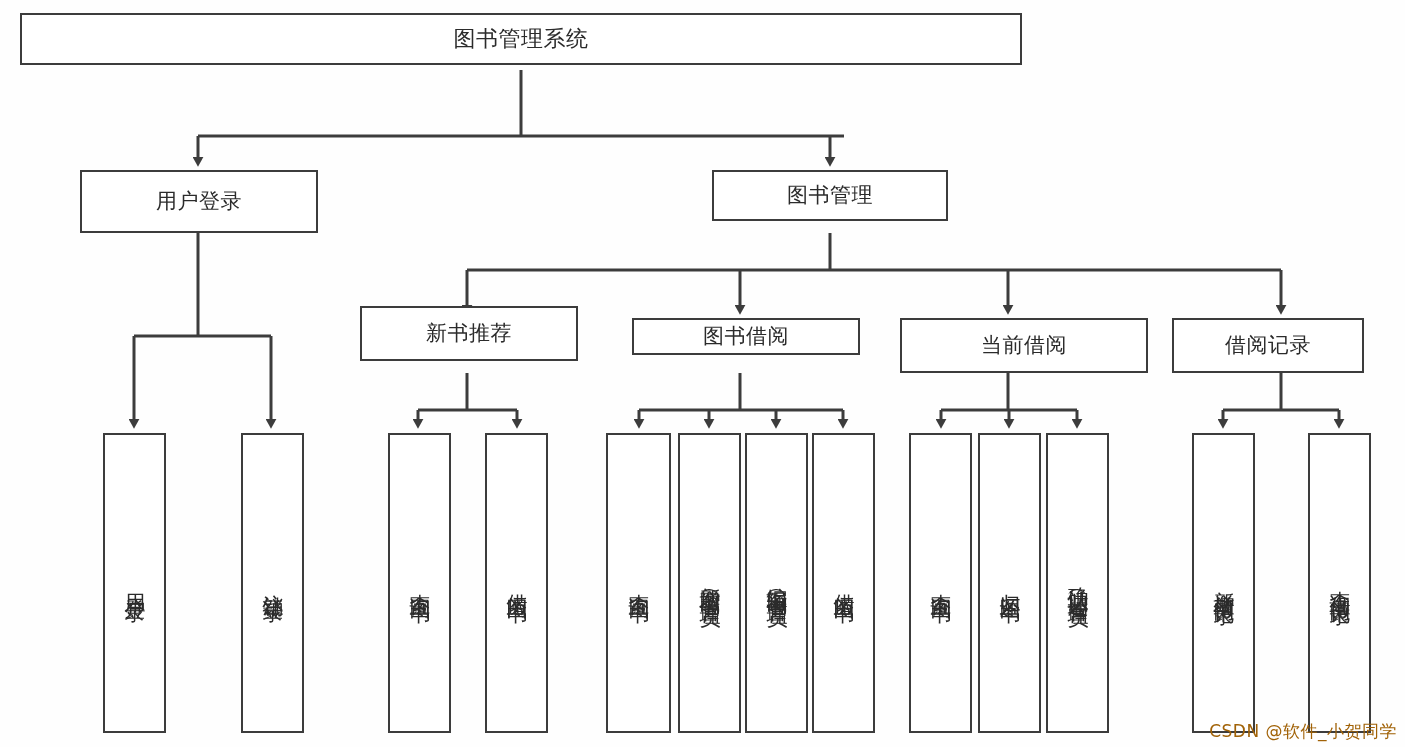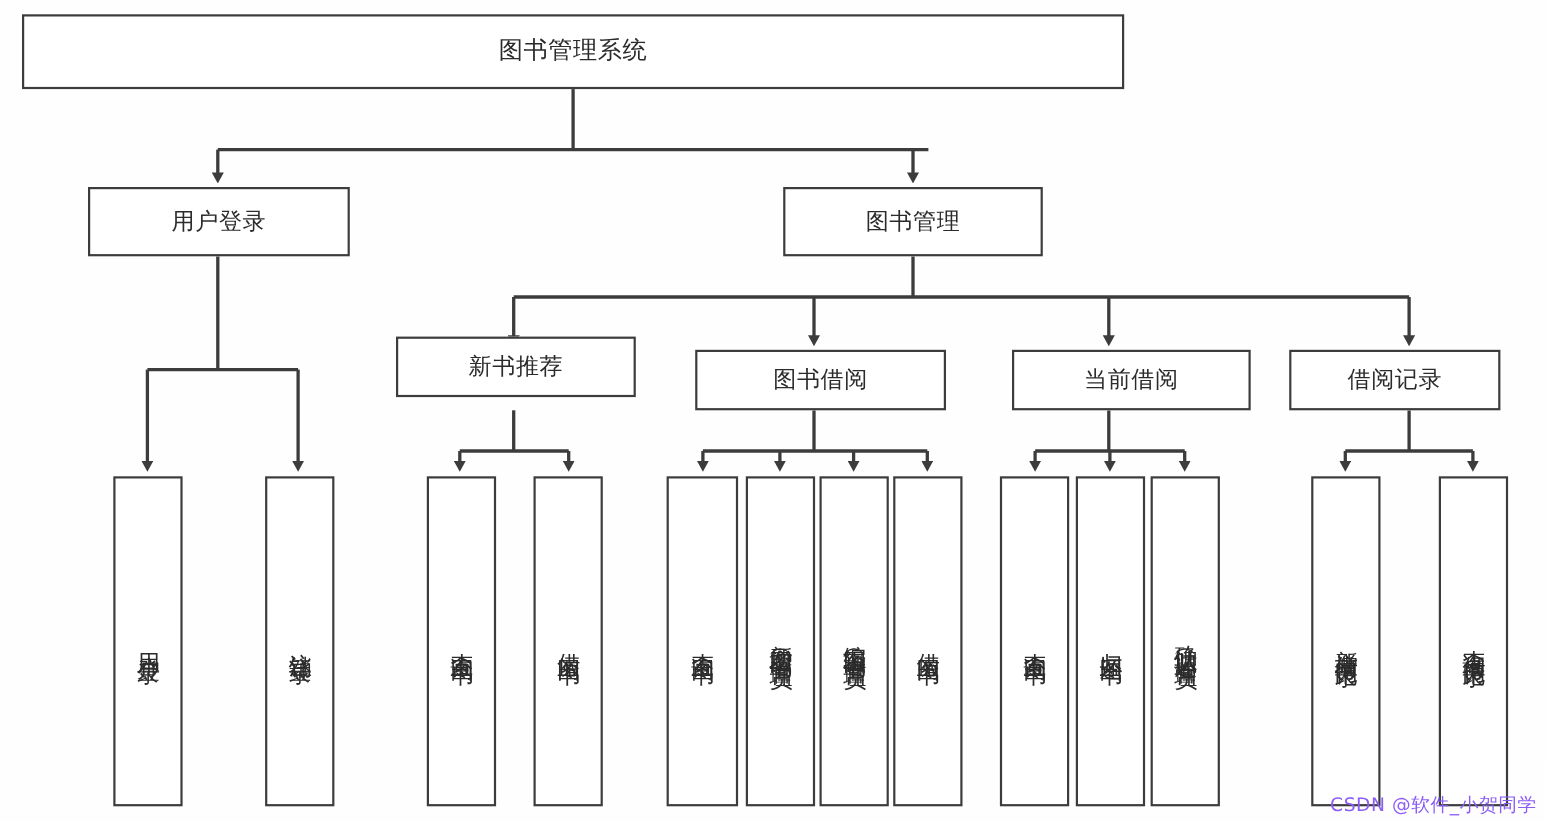--- a/index.html
+++ b/index.html
@@ -57,21 +57,21 @@
     letter-spacing: 3px;
     line-height: 1;
     max-height: 272px;
     white-space: normal;
   }
   .watermark {
     position: absolute;
     right: 8px;
     bottom: 4px;
     font-size: 17px;
-    color: #8b5cf6;
+    color: #a16207;
     z-index: 5;
     letter-spacing: 0.5px;
     white-space: nowrap;
   }
 </style>
 </head>
 <body>
 
 <div id="canvas">
 
@@ -118,38 +118,38 @@
       <path d="M1009,410 L1009,420" marker-end="url(#arrow)"></path>
       <path d="M1077,410 L1077,420" marker-end="url(#arrow)"></path>
 
       <path d="M1281,373 L1281,410"></path>
       <path d="M1223,410 L1339,410"></path>
       <path d="M1223,410 L1223,420" marker-end="url(#arrow)"></path>
       <path d="M1339,410 L1339,420" marker-end="url(#arrow)"></path>
     </g>
   </svg>
 
-  <div class="node root" style="left:20px; top:13px; width:1002px; height:68px;">
+  <div class="node root" style="left:20px; top:13px; width:1002px; height:52px;">
     <span class="lbl">图书管理系统</span>
   </div>
 
   <div class="node h" style="left:80px; top:170px; width:238px; height:63px;">
     <span class="lbl">用户登录</span>
   </div>
-  <div class="node h" style="left:712px; top:170px; width:236px; height:63px;">
+  <div class="node h" style="left:712px; top:170px; width:236px; height:51px;">
     <span class="lbl">图书管理</span>
   </div>
 
   <div class="node h" style="left:360px; top:306px; width:218px; height:55px;">
     <span class="lbl">新书推荐</span>
   </div>
-  <div class="node h" style="left:632px; top:318px; width:228px; height:55px;">
+  <div class="node h" style="left:632px; top:318px; width:228px; height:37px;">
     <span class="lbl">图书借阅</span>
   </div>
-  <div class="node h" style="left:920px; top:318px; width:217px; height:55px;">
+  <div class="node h" style="left:900px; top:318px; width:248px; height:55px;">
     <span class="lbl">当前借阅</span>
   </div>
   <div class="node h" style="left:1172px; top:318px; width:192px; height:55px;">
     <span class="lbl">借阅记录</span>
   </div>
 
   <div class="node v" style="left:103px; top:433px; width:63px; height:300px;">
     <span class="lbl">用户登录</span>
   </div>
   <div class="node v" style="left:241px; top:433px; width:63px; height:300px;">

